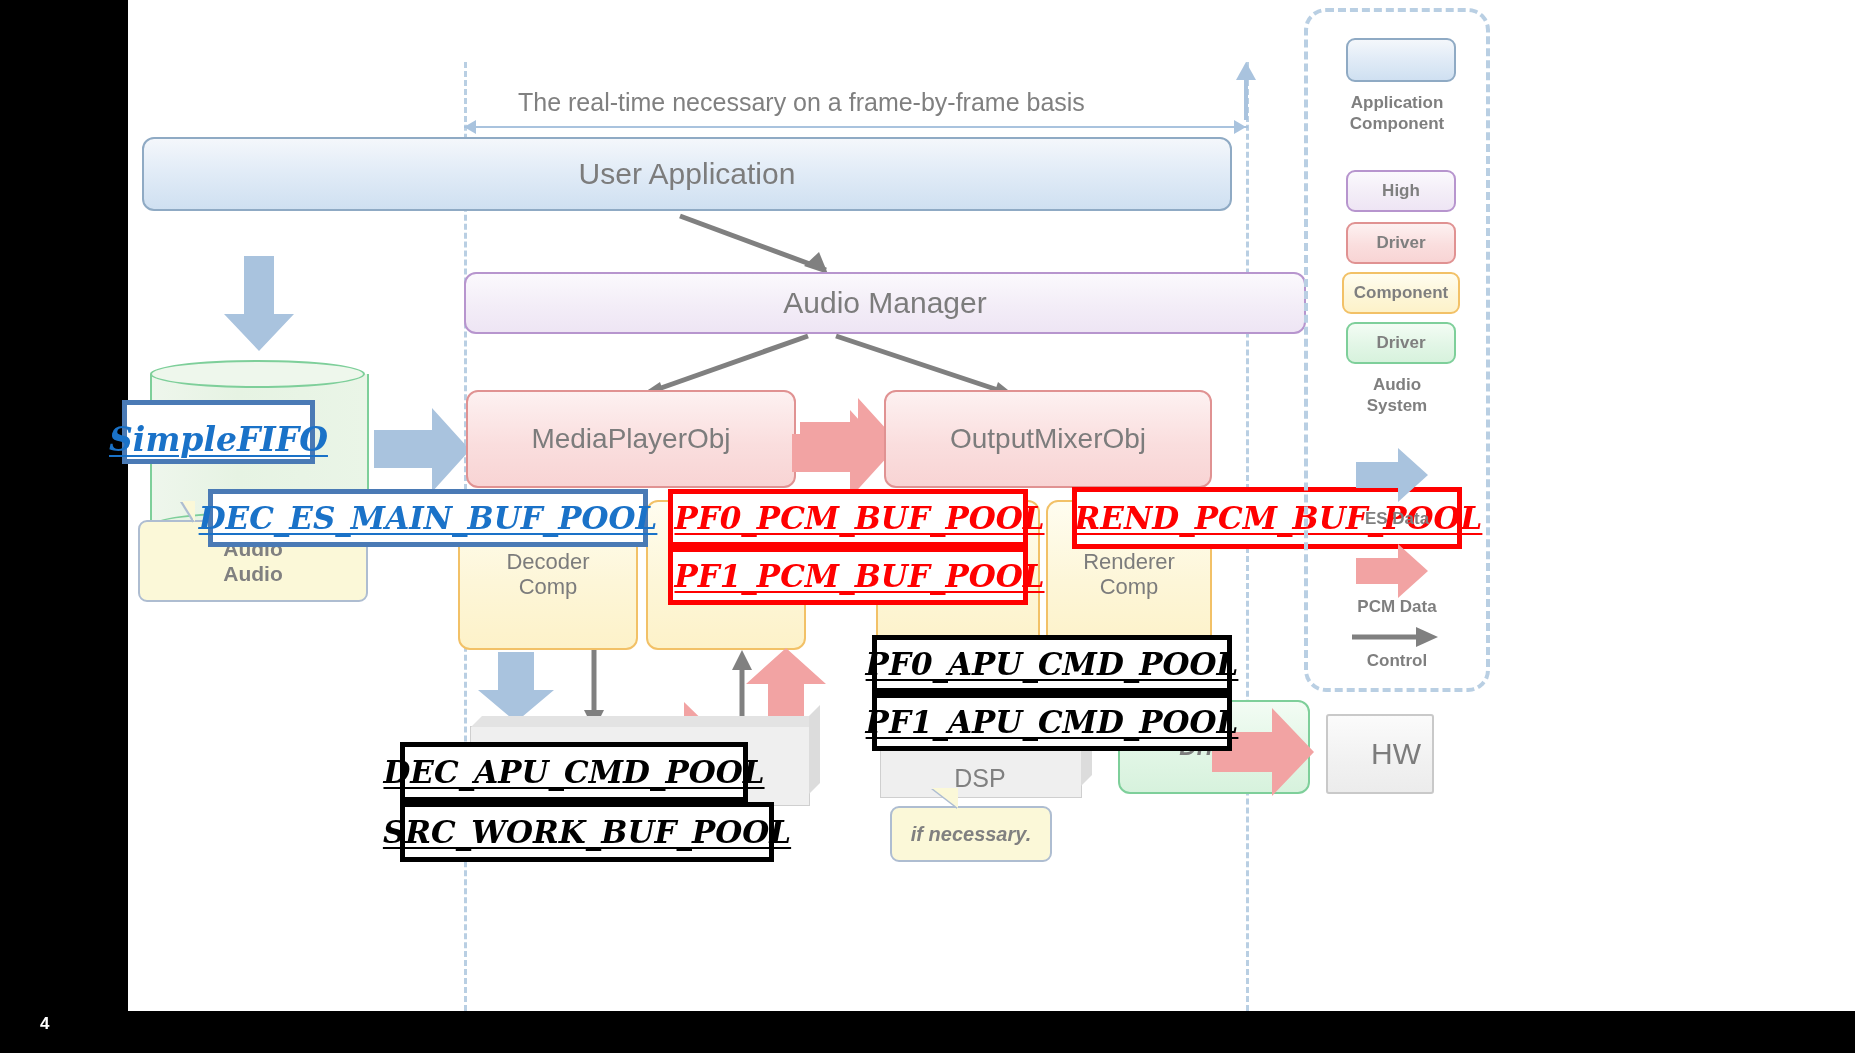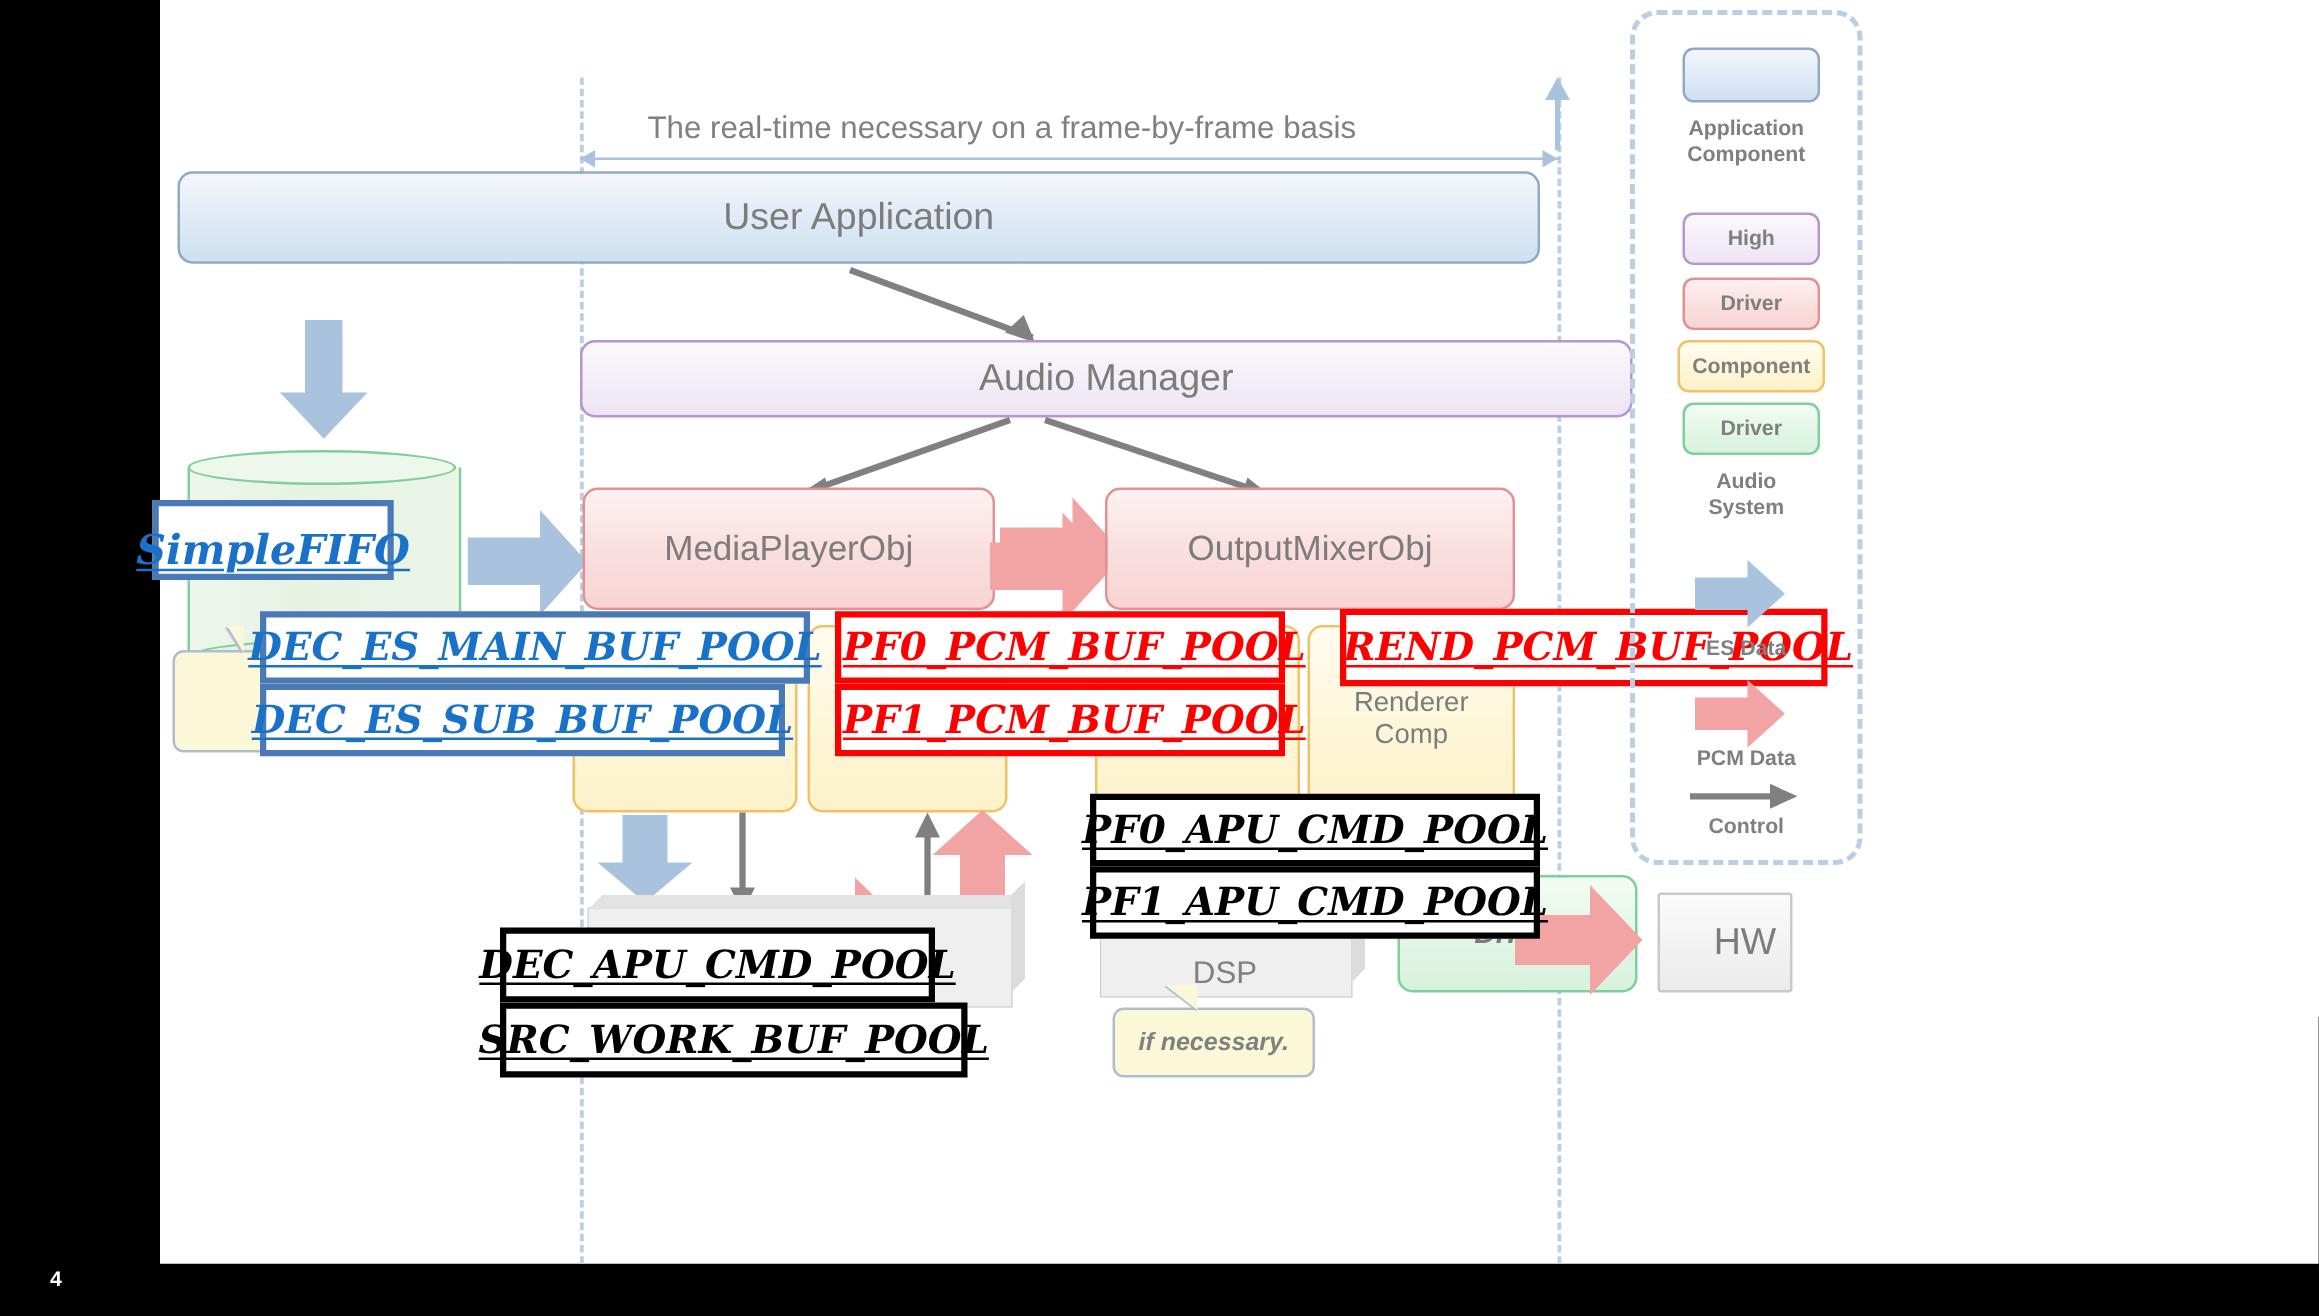--- a/index.html
+++ b/index.html
@@ -225,23 +225,20 @@
     <span>HW</span>
   </div>
 
   <div class="note blue" style="left:-6px;top:400px;width:193px;height:64px;font-size:33px;align-items:flex-end;">
     <span>SimpleFIFO</span>
   </div>
 
   <div class="note blue" style="left:80px;top:489px;width:440px;height:58px;font-size:31px;">
     <span>DEC_ES_MAIN_BUF_POOL</span>
   </div>
-  <div class="note blue" style="left:80px;top:547px;width:420px;height:58px;font-size:31px;">
-    <span>DEC_ES_SUB_BUF_POOL</span>
-  </div>
 
   <div class="note red" style="left:540px;top:489px;width:360px;height:58px;font-size:31px;">
     <span>PF0_PCM_BUF_POOL</span>
   </div>
   <div class="note red" style="left:540px;top:547px;width:360px;height:58px;font-size:31px;">
     <span>PF1_PCM_BUF_POOL</span>
   </div>
 
   <div class="note red" style="left:944px;top:487px;width:390px;height:62px;font-size:31px;">
     <span>REND_PCM_BUF_POOL</span>

